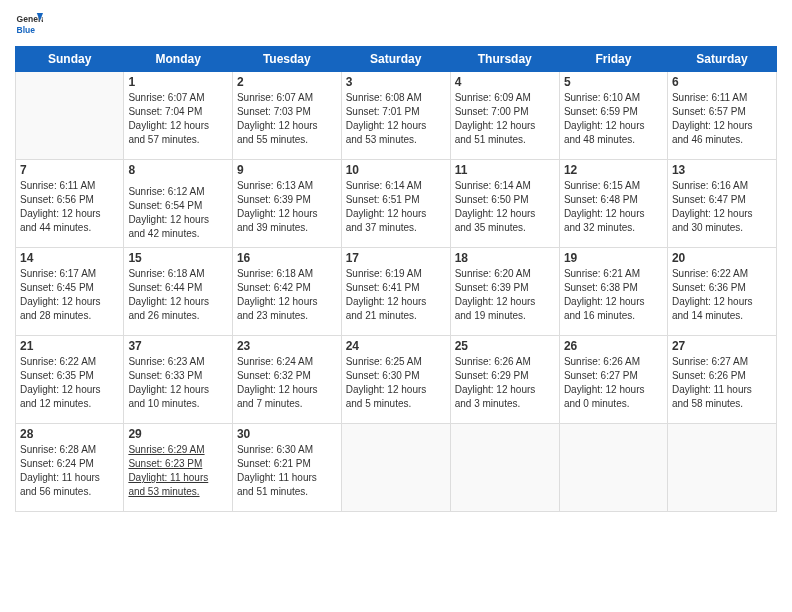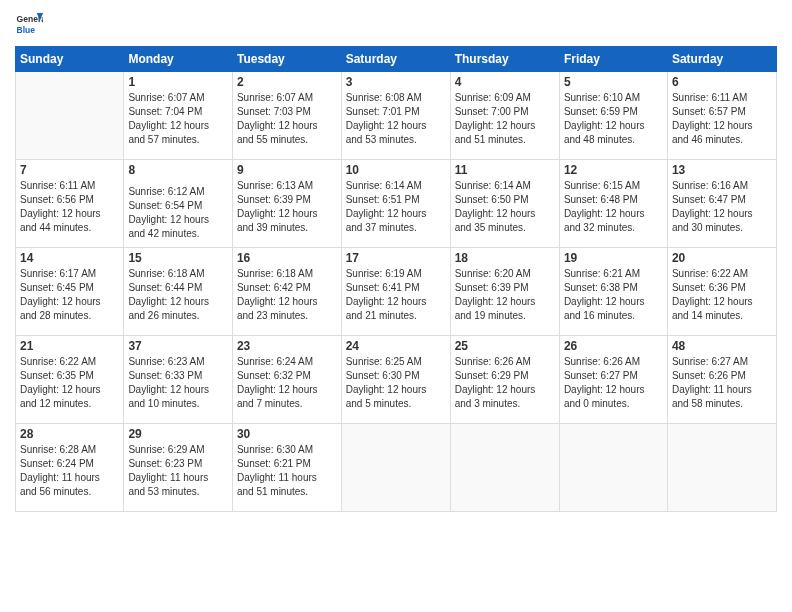--- a/index.html
+++ b/index.html
@@ -46,21 +46,21 @@
     .calendar {
       width: 100%;
       border-collapse: collapse;
     }
     .calendar th {
       background: #1565c0;
       color: #fff;
       font-size: 12px;
       font-weight: bold;
       padding: 5px 4px;
-      text-align: left;
+      text-align: center;
       border: 1px solid #1565c0;
     }
     .calendar td {
       border: 1px solid #ddd;
       vertical-align: top;
       padding: 3px 4px;
       width: 113px;
       height: 88px;
       font-size: 9.5px;
       color: #333;
@@ -296,38 +296,38 @@
 and 3 minutes.</div>
           </td>
           <td>
             <span class="day-number">26</span>
             <div class="day-info" style="white-space: pre-line;">Sunrise: 6:26 AM
 Sunset: 6:27 PM
 Daylight: 12 hours
 and 0 minutes.</div>
           </td>
           <td>
-            <span class="day-number">48</span>
+            <span class="day-number">27</span>
             <div class="day-info" style="white-space: pre-line;">Sunrise: 6:27 AM
 Sunset: 6:26 PM
 Daylight: 11 hours
 and 58 minutes.</div>
           </td>
         </tr>
         <tr>
           <td>
             <span class="day-number">28</span>
             <div class="day-info" style="white-space: pre-line;">Sunrise: 6:28 AM
 Sunset: 6:24 PM
 Daylight: 11 hours
 and 56 minutes.</div>
           </td>
           <td>
             <span class="day-number">29</span>
-            <div class="day-info" style="white-space: pre-line;">Sunrise: 6:29 AM
+            <div class="day-info" style="white-space: pre-line; text-decoration: underline;">Sunrise: 6:29 AM
 Sunset: 6:23 PM
 Daylight: 11 hours
 and 53 minutes.</div>
           </td>
           <td>
             <span class="day-number">30</span>
             <div class="day-info" style="white-space: pre-line;">Sunrise: 6:30 AM
 Sunset: 6:21 PM
 Daylight: 11 hours
 and 51 minutes.</div>

